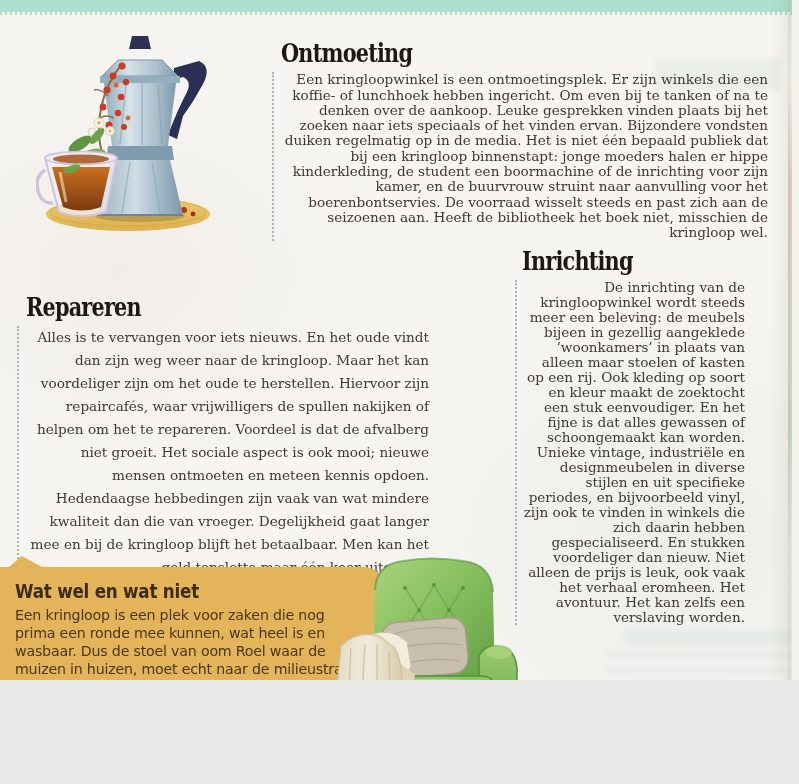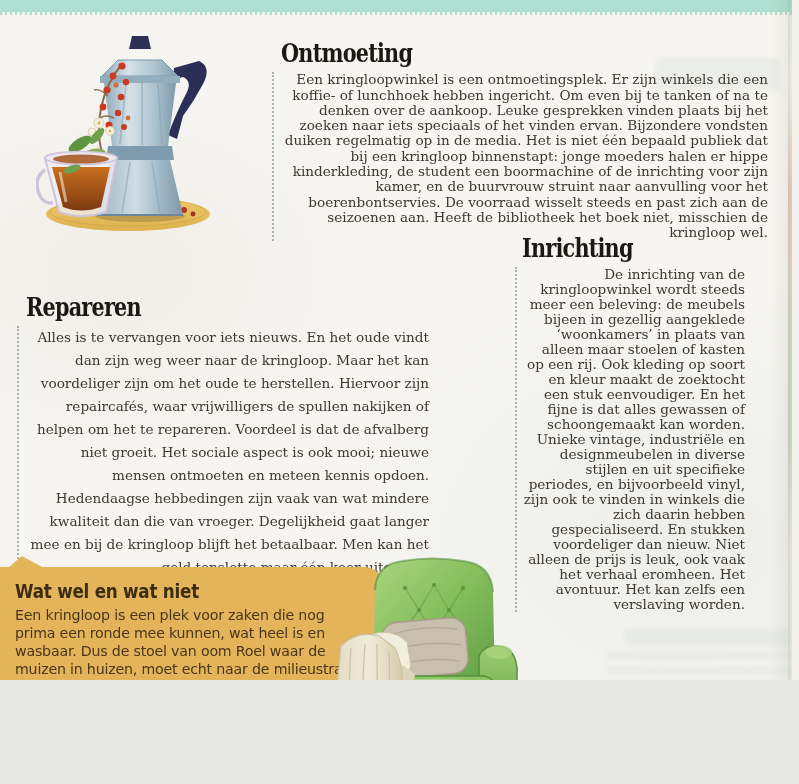--- a/index.html
+++ b/index.html
@@ -47,21 +47,21 @@
   }
   .article p{
     margin:0;color:#3e3831;
     border-left:2px dotted #a6b3b5;padding-left:8px;
     font-size:13.6px;text-align:right;
   }
   .art-ontmoeting{left:272px;top:40px;width:504px;}
   .art-ontmoeting p{line-height:15.3px;width:486px;}
   .art-repareren{left:17px;top:294px;width:418px;}
   .art-repareren p{line-height:23px;width:402px;}
-  .art-inrichting{left:515px;top:235px;width:240px;}
+  .art-inrichting{left:515px;top:248px;width:240px;}
   .art-inrichting h2{margin-left:7px;}
   .art-inrichting p{line-height:15px;width:222px;padding-left:6px;}
 
   
   .infobox{
     position:absolute;left:-8px;top:567px;width:392px;height:183px;z-index:3;
     background:#e3b45a;border-radius:4px 20px 20px 12px;
     box-shadow:0 1px 2px rgba(150,110,40,.25);
   }
   .infobox::before{ 

